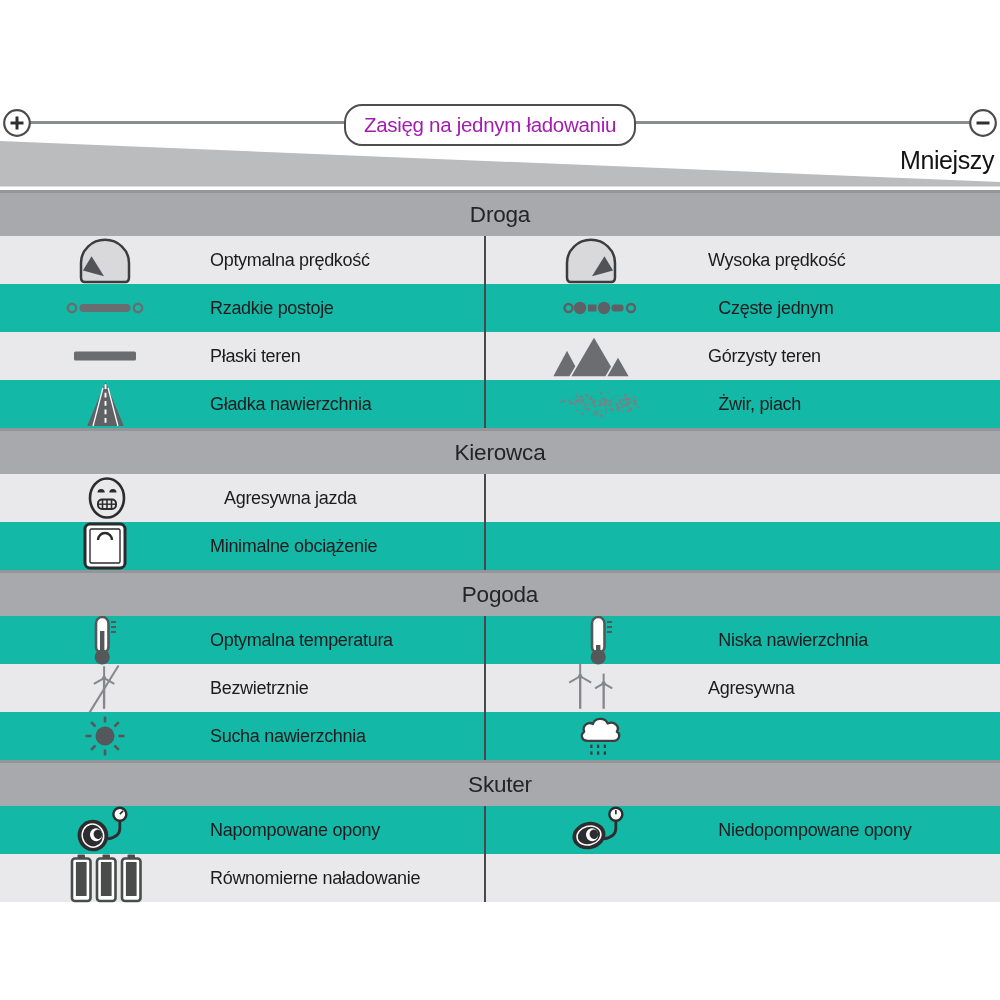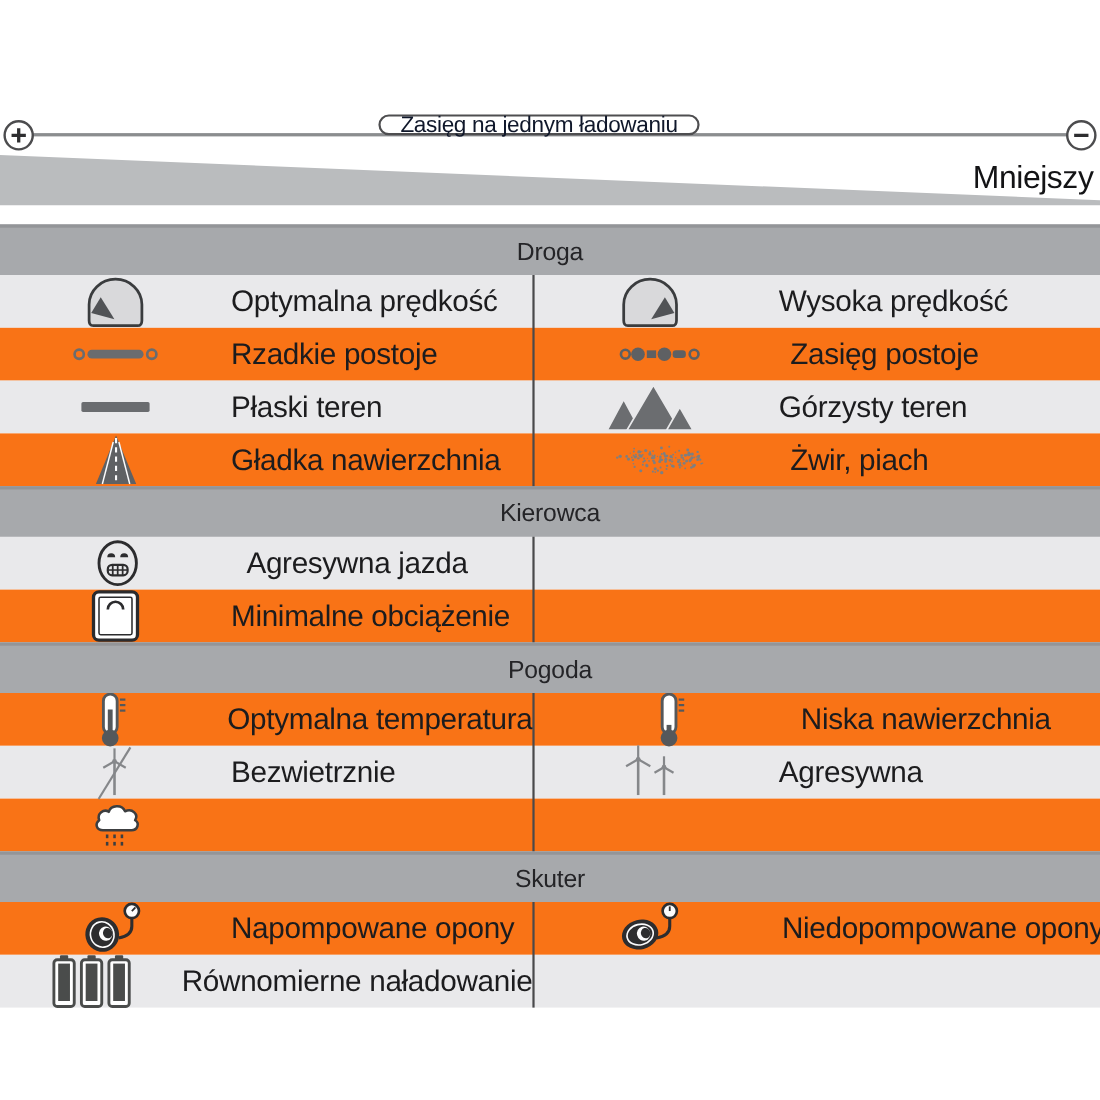--- a/index.html
+++ b/index.html
@@ -9,46 +9,46 @@
     -webkit-font-smoothing:antialiased;
   }
   .canvas{position:absolute;inset:0;}
 
   
   .axis-line{position:absolute;top:121px;left:15px;right:15px;height:2.5px;background:#8b8d8f;}
   .end-circle{position:absolute;top:108px;width:30px;height:30px;}
   .end-circle.plus{left:2px;}
   .end-circle.minus{right:2px;}
   .pill{
-    position:absolute;left:344px;top:104px;width:292px;height:19px;box-sizing:border-box;
+    position:absolute;left:344px;top:104px;width:292px;height:42px;box-sizing:border-box;
     background:#ffffff;border:2.5px solid #4e4e50;border-radius:18px;
     display:flex;align-items:center;justify-content:center;
-    font-size:20.5px;color:#0f172a;letter-spacing:-0.3px;white-space:nowrap;
+    font-size:20.5px;color:#a21caf;letter-spacing:-0.3px;white-space:nowrap;
   }
-  .range-label{position:absolute;top:146px;font-size:29px;color:#131315;letter-spacing:-0.4px;}
+  .range-label{position:absolute;top:146px;font-size:25px;color:#131315;letter-spacing:-0.4px;}
   .range-label.left{left:8px;}
   .range-label.right{right:6px;}
   .wedge{position:absolute;left:0;top:139px;width:1000px;height:49px;}
 
   
-  #table{position:absolute;left:0;top:204px;width:1000px;}
+  #table{position:absolute;left:0;top:190px;width:1000px;}
   #divider{position:absolute;left:484px;top:46px;bottom:0;width:2px;background:#49494b;z-index:1;}
   .section-header{
     height:46px;box-sizing:border-box;border-top:3px solid #939598;background:#a7a9ac;
     display:flex;align-items:center;justify-content:center;position:relative;z-index:2;
   }
   .section-title{font-size:22.5px;color:#242427;letter-spacing:-0.2px;}
   .row{height:48px;display:flex;overflow:visible;}
   .row.light{background:#e9e9eb;}
-  .row.white{background:#f97316;gap:20px;}
+  .row.white{background:#14b8a6;gap:20px;}
   .half{width:484px;display:flex;align-items:center;overflow:visible;}
   .half.right{width:514px;margin-left:2px;}
   .icon-cell{width:150px;margin-left:30px;display:flex;align-items:center;justify-content:center;overflow:visible;}
   .icon-cell svg{overflow:visible;display:block;}
-  .row-label{margin-left:30px;font-size:27px;color:#1c1c1e;letter-spacing:-0.3px;white-space:nowrap;}
+  .row-label{margin-left:30px;font-size:18px;color:#1c1c1e;letter-spacing:-0.3px;white-space:nowrap;}
   .half.right .row-label{margin-left:42px;}
 </style>
 </head>
 <body>
 
 <div class="canvas">
 
   <div class="axis-line"></div>
 
   <div class="end-circle plus">
@@ -117,21 +117,21 @@
           <span class="icon-cell">
             <svg width="76" height="22" viewBox="0 0 76 22">
               <circle cx="5.5" cy="11" r="4" fill="none" stroke="#5e6063" stroke-width="2.4"></circle>
               <circle cx="17" cy="11" r="6.2" fill="#5e6063"></circle>
               <rect x="25" y="7.5" width="8.5" height="7" fill="#5e6063"></rect>
               <circle cx="41" cy="11" r="6.2" fill="#5e6063"></circle>
               <rect x="48.5" y="7.5" width="12" height="7" rx="3" fill="#5e6063"></rect>
               <circle cx="68" cy="11" r="4" fill="none" stroke="#5e6063" stroke-width="2.4"></circle>
             </svg>
           </span>
-          <span class="row-label">Zasięg postoje</span>
+          <span class="row-label">Częste jednym</span>
         </div>
       </div>
       <div class="row light">
         <div class="half left">
           <span class="icon-cell">
             <svg width="62" height="12" viewBox="0 0 62 12">
               <rect x="0" y="1.5" width="62" height="9" rx="1.5" fill="#6a6c6f"></rect>
             </svg>
           </span>
           <span class="row-label">Płaski teren</span>
@@ -376,20 +376,36 @@
               <line x1="46" y1="26" x2="46" y2="15" stroke="#85878a" stroke-width="2.2"></line>
               <line x1="46" y1="26" x2="55.57" y2="31.5" stroke="#85878a" stroke-width="2.2"></line>
               <line x1="46" y1="26" x2="36.43" y2="31.5" stroke="#85878a" stroke-width="2.2"></line>
               <circle cx="46" cy="26" r="2.4" fill="#85878a"></circle>
             </svg>
           </span>
           <span class="row-label">Agresywna</span>
         </div>
       </div>
       <div class="row white">
+        <div class="half left">
+          <span class="icon-cell">
+            <svg width="46" height="46" viewBox="0 0 46 46">
+              <circle cx="23" cy="23" r="9.5" fill="#55585b"></circle>
+              <line x1="36.5" y1="23.0" x2="42.5" y2="23.0" stroke="#55585b" stroke-width="2.6"></line>
+              <line x1="32.5" y1="32.5" x2="36.8" y2="36.8" stroke="#55585b" stroke-width="2.6"></line>
+              <line x1="23.0" y1="36.5" x2="23.0" y2="42.5" stroke="#55585b" stroke-width="2.6"></line>
+              <line x1="13.5" y1="32.5" x2="9.2" y2="36.8" stroke="#55585b" stroke-width="2.6"></line>
+              <line x1="9.5" y1="23.0" x2="3.5" y2="23.0" stroke="#55585b" stroke-width="2.6"></line>
+              <line x1="13.5" y1="13.5" x2="9.2" y2="9.2" stroke="#55585b" stroke-width="2.6"></line>
+              <line x1="23.0" y1="9.5" x2="23.0" y2="3.5" stroke="#55585b" stroke-width="2.6"></line>
+              <line x1="32.5" y1="13.5" x2="36.8" y2="9.2" stroke="#55585b" stroke-width="2.6"></line>
+            </svg>
+          </span>
+          <span class="row-label">Sucha nawierzchnia</span>
+        </div>
         <div class="half right">
           <span class="icon-cell">
             <svg width="48" height="46" viewBox="0 0 50 46">
               <path d="M11 28 C5 28 3 22 7.5 18.5 C5 12 12 7.5 16.5 10.5 C18.5 4 29 3 32 10 C39 7 45 13 41.5 18.5 C46 21 44 28 38 28 Z" fill="#ffffff" stroke="#3c3e40" stroke-width="2.4" stroke-linejoin="round"></path>
               <line x1="15" y1="32" x2="15" y2="35.5" stroke="#3c3e40" stroke-width="2.4"></line>
               <line x1="15" y1="39" x2="15" y2="42.5" stroke="#3c3e40" stroke-width="2.4"></line>
               <line x1="22" y1="32" x2="22" y2="35.5" stroke="#3c3e40" stroke-width="2.4"></line>
               <line x1="22" y1="39" x2="22" y2="42.5" stroke="#3c3e40" stroke-width="2.4"></line>
               <line x1="29" y1="32" x2="29" y2="35.5" stroke="#3c3e40" stroke-width="2.4"></line>
               <line x1="29" y1="39" x2="29" y2="42.5" stroke="#3c3e40" stroke-width="2.4"></line>

